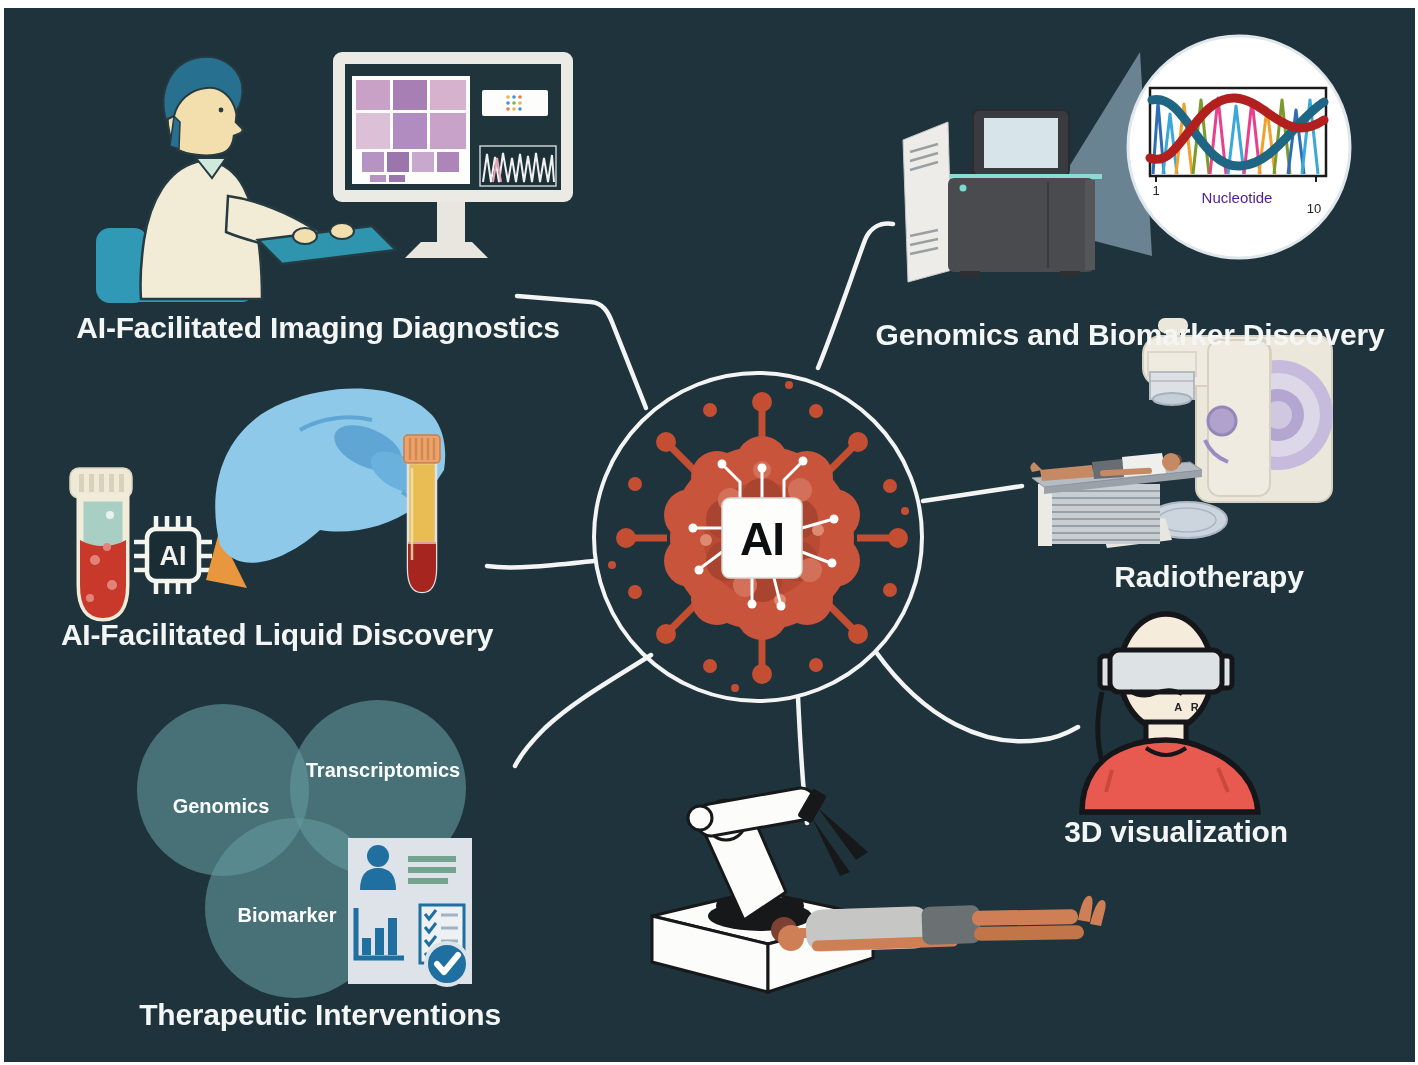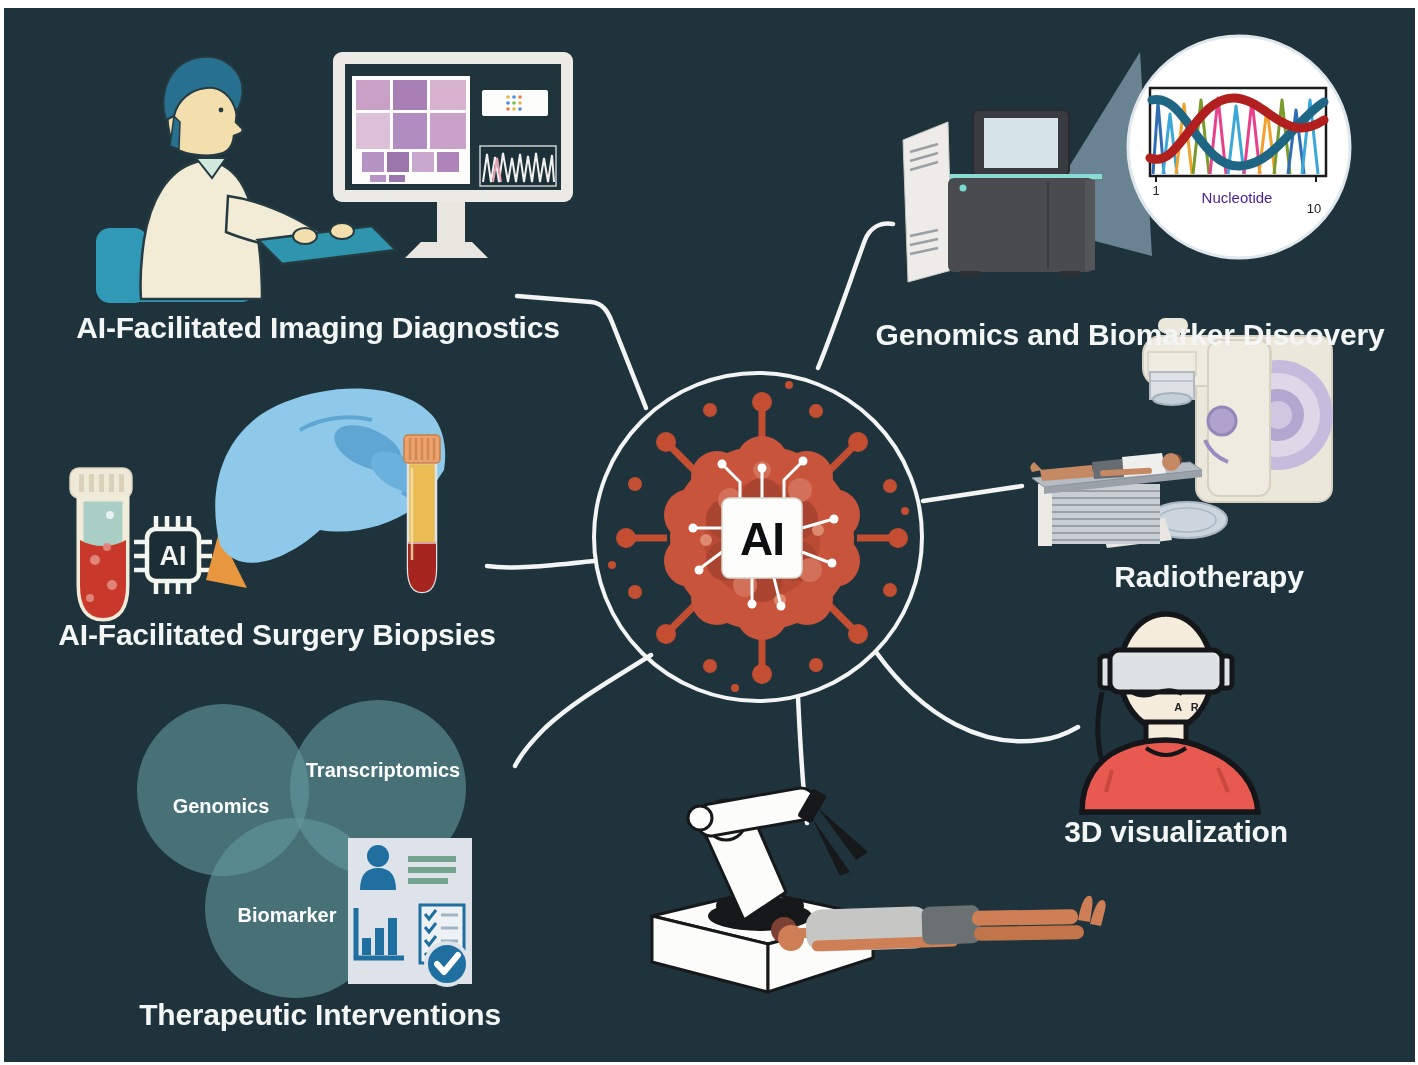--- a/index.html
+++ b/index.html
@@ -429,21 +429,21 @@
       <line x1="412" y1="468" x2="412" y2="560" stroke="#f4e3b0" stroke-width="2.5" opacity="0.8"></line>
     </g>
   </g>
 </svg>
 
   <div class="lbl" style="left:318px;top:311px;">AI-Facilitated Imaging Diagnostics</div>
   <div class="lbl" style="left:1130px;top:274px;margin-top:44px;">Genomics and Biomarker Discovery</div>
   <div class="lbl" style="left:1209px;top:560px;text-align:right;">Radiotherapy</div>
   <div class="lbl" style="left:1176px;top:815px;">3D visualization</div>
   <div class="lbl" style="left:320px;top:998px;">Therapeutic Interventions</div>
-  <div class="lbl" style="left:277px;top:618px;">AI-Facilitated Surgery Biopsies</div>
+  <div class="lbl" style="left:277px;top:618px;">AI-Facilitated Liquid Discovery</div>
 
   <div class="chip-big" style="left:762px;top:539px;">AI</div>
   <div class="chip-small" style="left:173px;top:556px;">AI</div>
   <div class="ar-txt" style="left:1188px;top:671px;">A R</div>
 
   <div class="venn-lbl" style="left:221px;top:770px;margin-top:36px;">Genomics</div>
   <div class="venn-lbl" style="left:383px;top:770px;text-align:center;">Transcriptomics</div>
   <div class="venn-lbl" style="left:287px;top:915px;">Biomarker</div>
 
   <div class="inset-tick" style="left:1156px;top:183px;">1</div>

